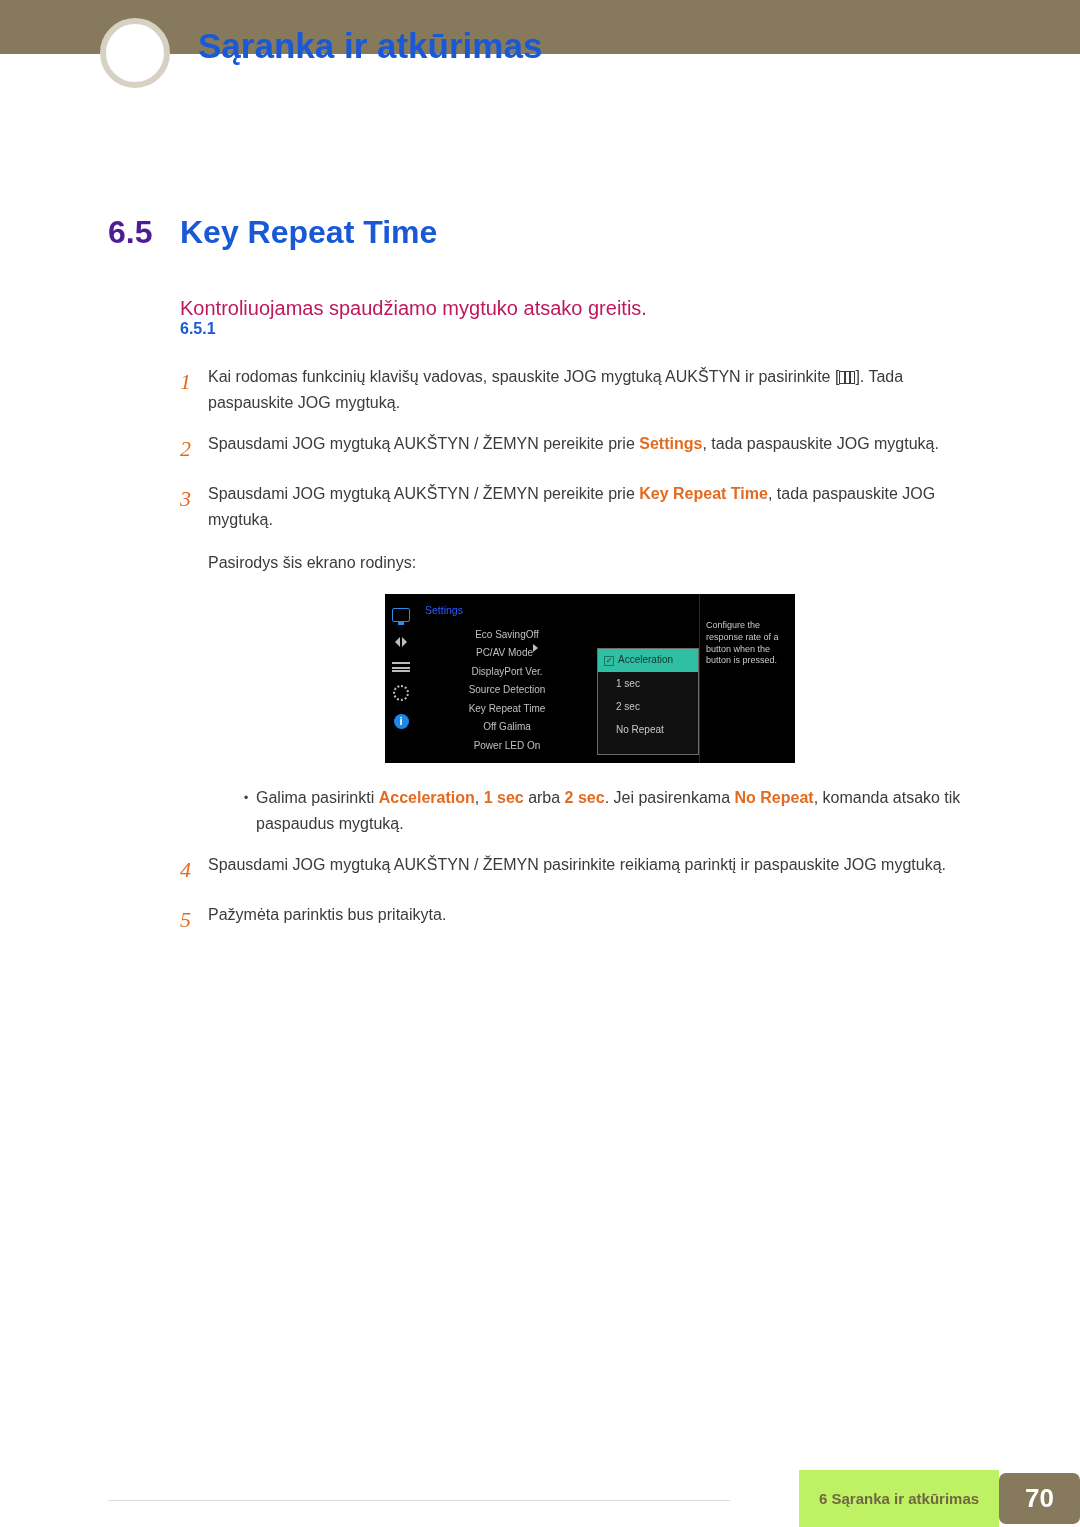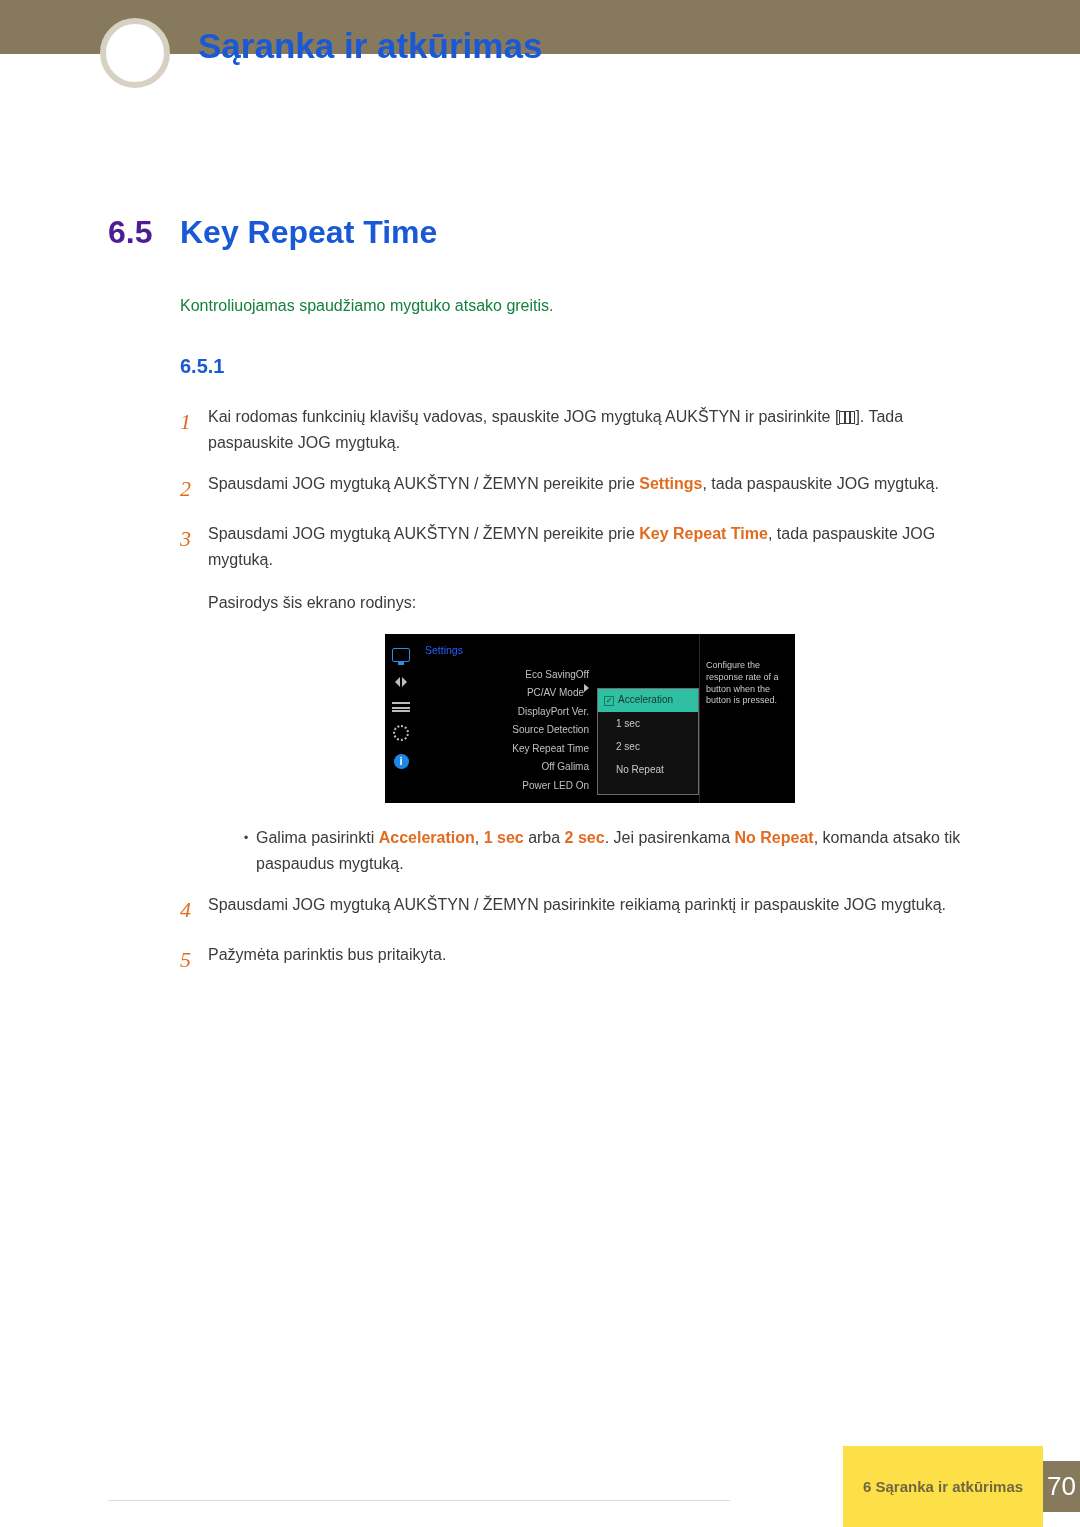--- a/index.html
+++ b/index.html
@@ -49,30 +49,29 @@
     font-weight: bold;
     width: 72px;
   }
   .sec-title {
     color: #1a59d6;
     font-size: 32px;
     font-weight: bold;
   }
   .sec-intro {
     margin-left: 72px;
-    font-size: 16px;
-    margin-bottom: 40px;
-    color: #15803d;
+    font-size: 20px;
+    color: #be185d;
   }
   .subsec-head {
     display: flex;
     margin-left: 72px;
     margin-bottom: 26px;
     color: #1a59d6;
-    font-size: 20px;
+    font-size: 16px;
     font-weight: bold;
   }
   .subsec-num { width: 72px; }
   .steps {
     margin-left: 72px;
   }
   .step {
     display: flex;
     margin-bottom: 14px;
     font-size: 16px;
@@ -147,21 +146,21 @@
   .ic-list { border-top:2px solid #bcbcbc; border-bottom:2px solid #bcbcbc; height:10px; position:relative; }
   .ic-list::before { content:""; position:absolute; top:3px; left:0; right:0; height:2px; background:#bcbcbc; }
   .ic-gear { width:16px;height:16px;border-radius:50%;border:2px dotted #bcbcbc; }
   .ic-info { width:15px;height:15px;border-radius:50%;background:#1e87e6;color:#fff;text-align:center;line-height:15px;font-size:11px;font-weight:bold; }
   .osd-mid {
     width: 180px;
     padding: 8px 0 8px 8px;
   }
   .osd-title { color: #2d5dff; font-size: 10.5px; margin-bottom: 6px; }
   .osd-row {
-    display: flex; justify-content: flex-end;
+    display: flex; justify-content: center;
     line-height: 1.85;
     padding-right: 8px;
   }
   .osd-pop {
     width: 102px;
     margin-top: 54px;
     margin-bottom: 8px;
     border: 1px solid #6b6b6b;
     background: #111;
   }
@@ -189,32 +188,33 @@
   }
   
   .footer {
     position: absolute;
     bottom: 0;
     right: 0;
     display: flex;
     align-items: center;
   }
   .footer-label {
-    background: #fde047;
+    background: #bef264;
     color: #716743;
     font-weight: bold;
     font-size: 15px;
-    padding: 32px 20px;
+    padding: 20px 20px;
   }
   .footer-page {
     background: #877a5c;
     color: #fff;
     font-size: 26px;
-    font-weight: normal;
-    padding: 10px 4px;
+    font-weight: bold;
+    padding: 10px 26px;
+    border-radius: 7px;
   }
   .footer-line {
     position: absolute;
     bottom: 26px;
     left: 108px;
     right: 350px;
     height: 1px;
     background: #dcdcdc;
   }
 </style>

